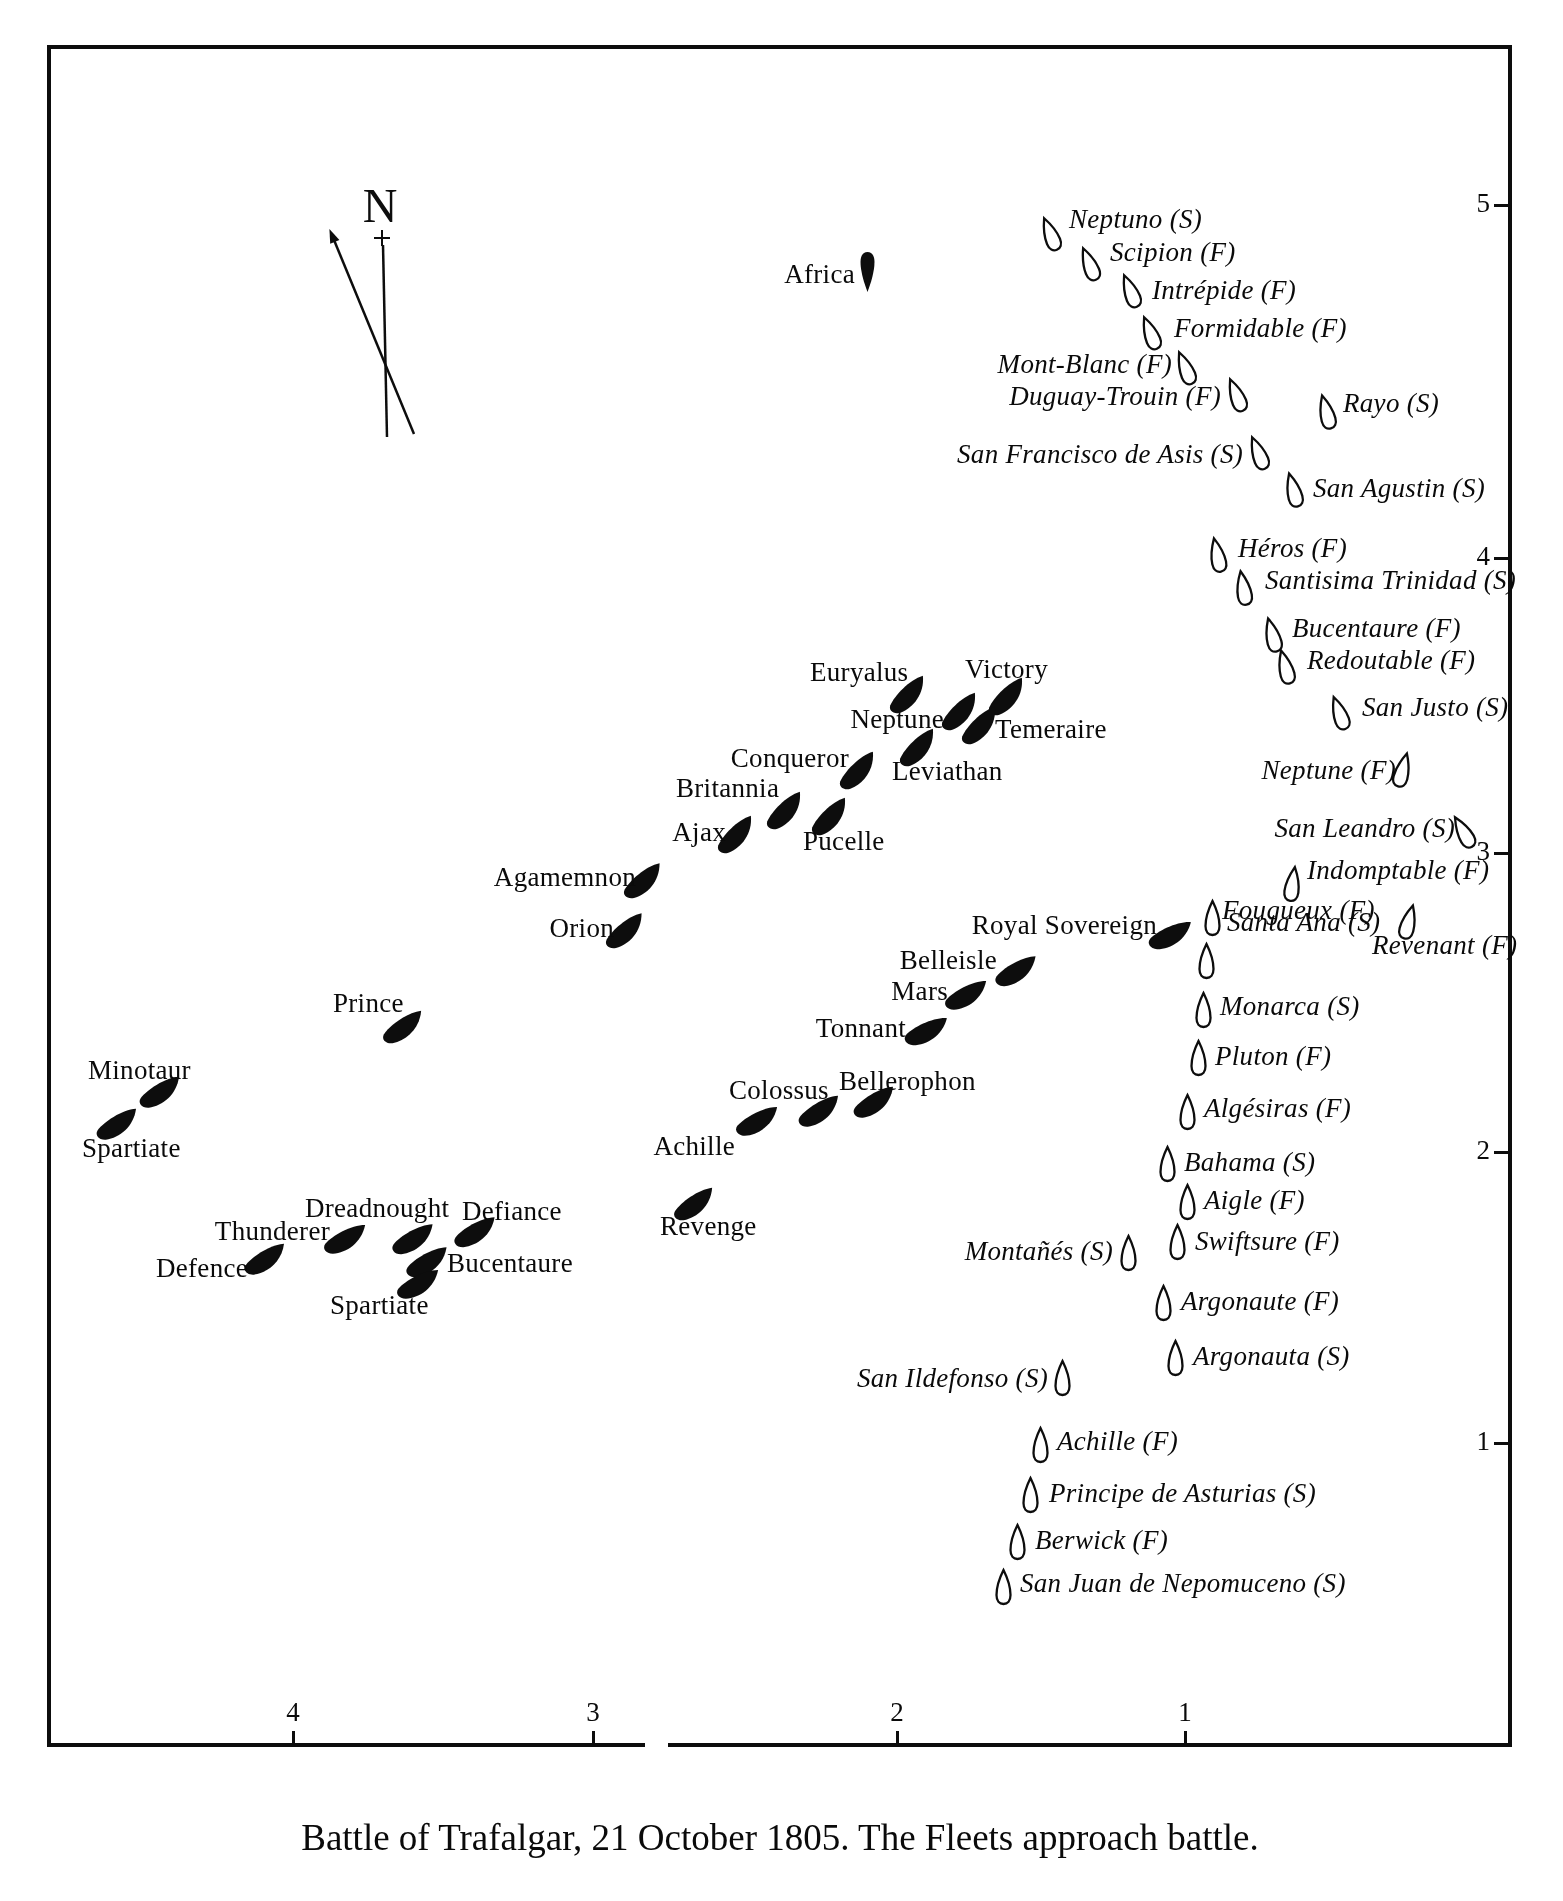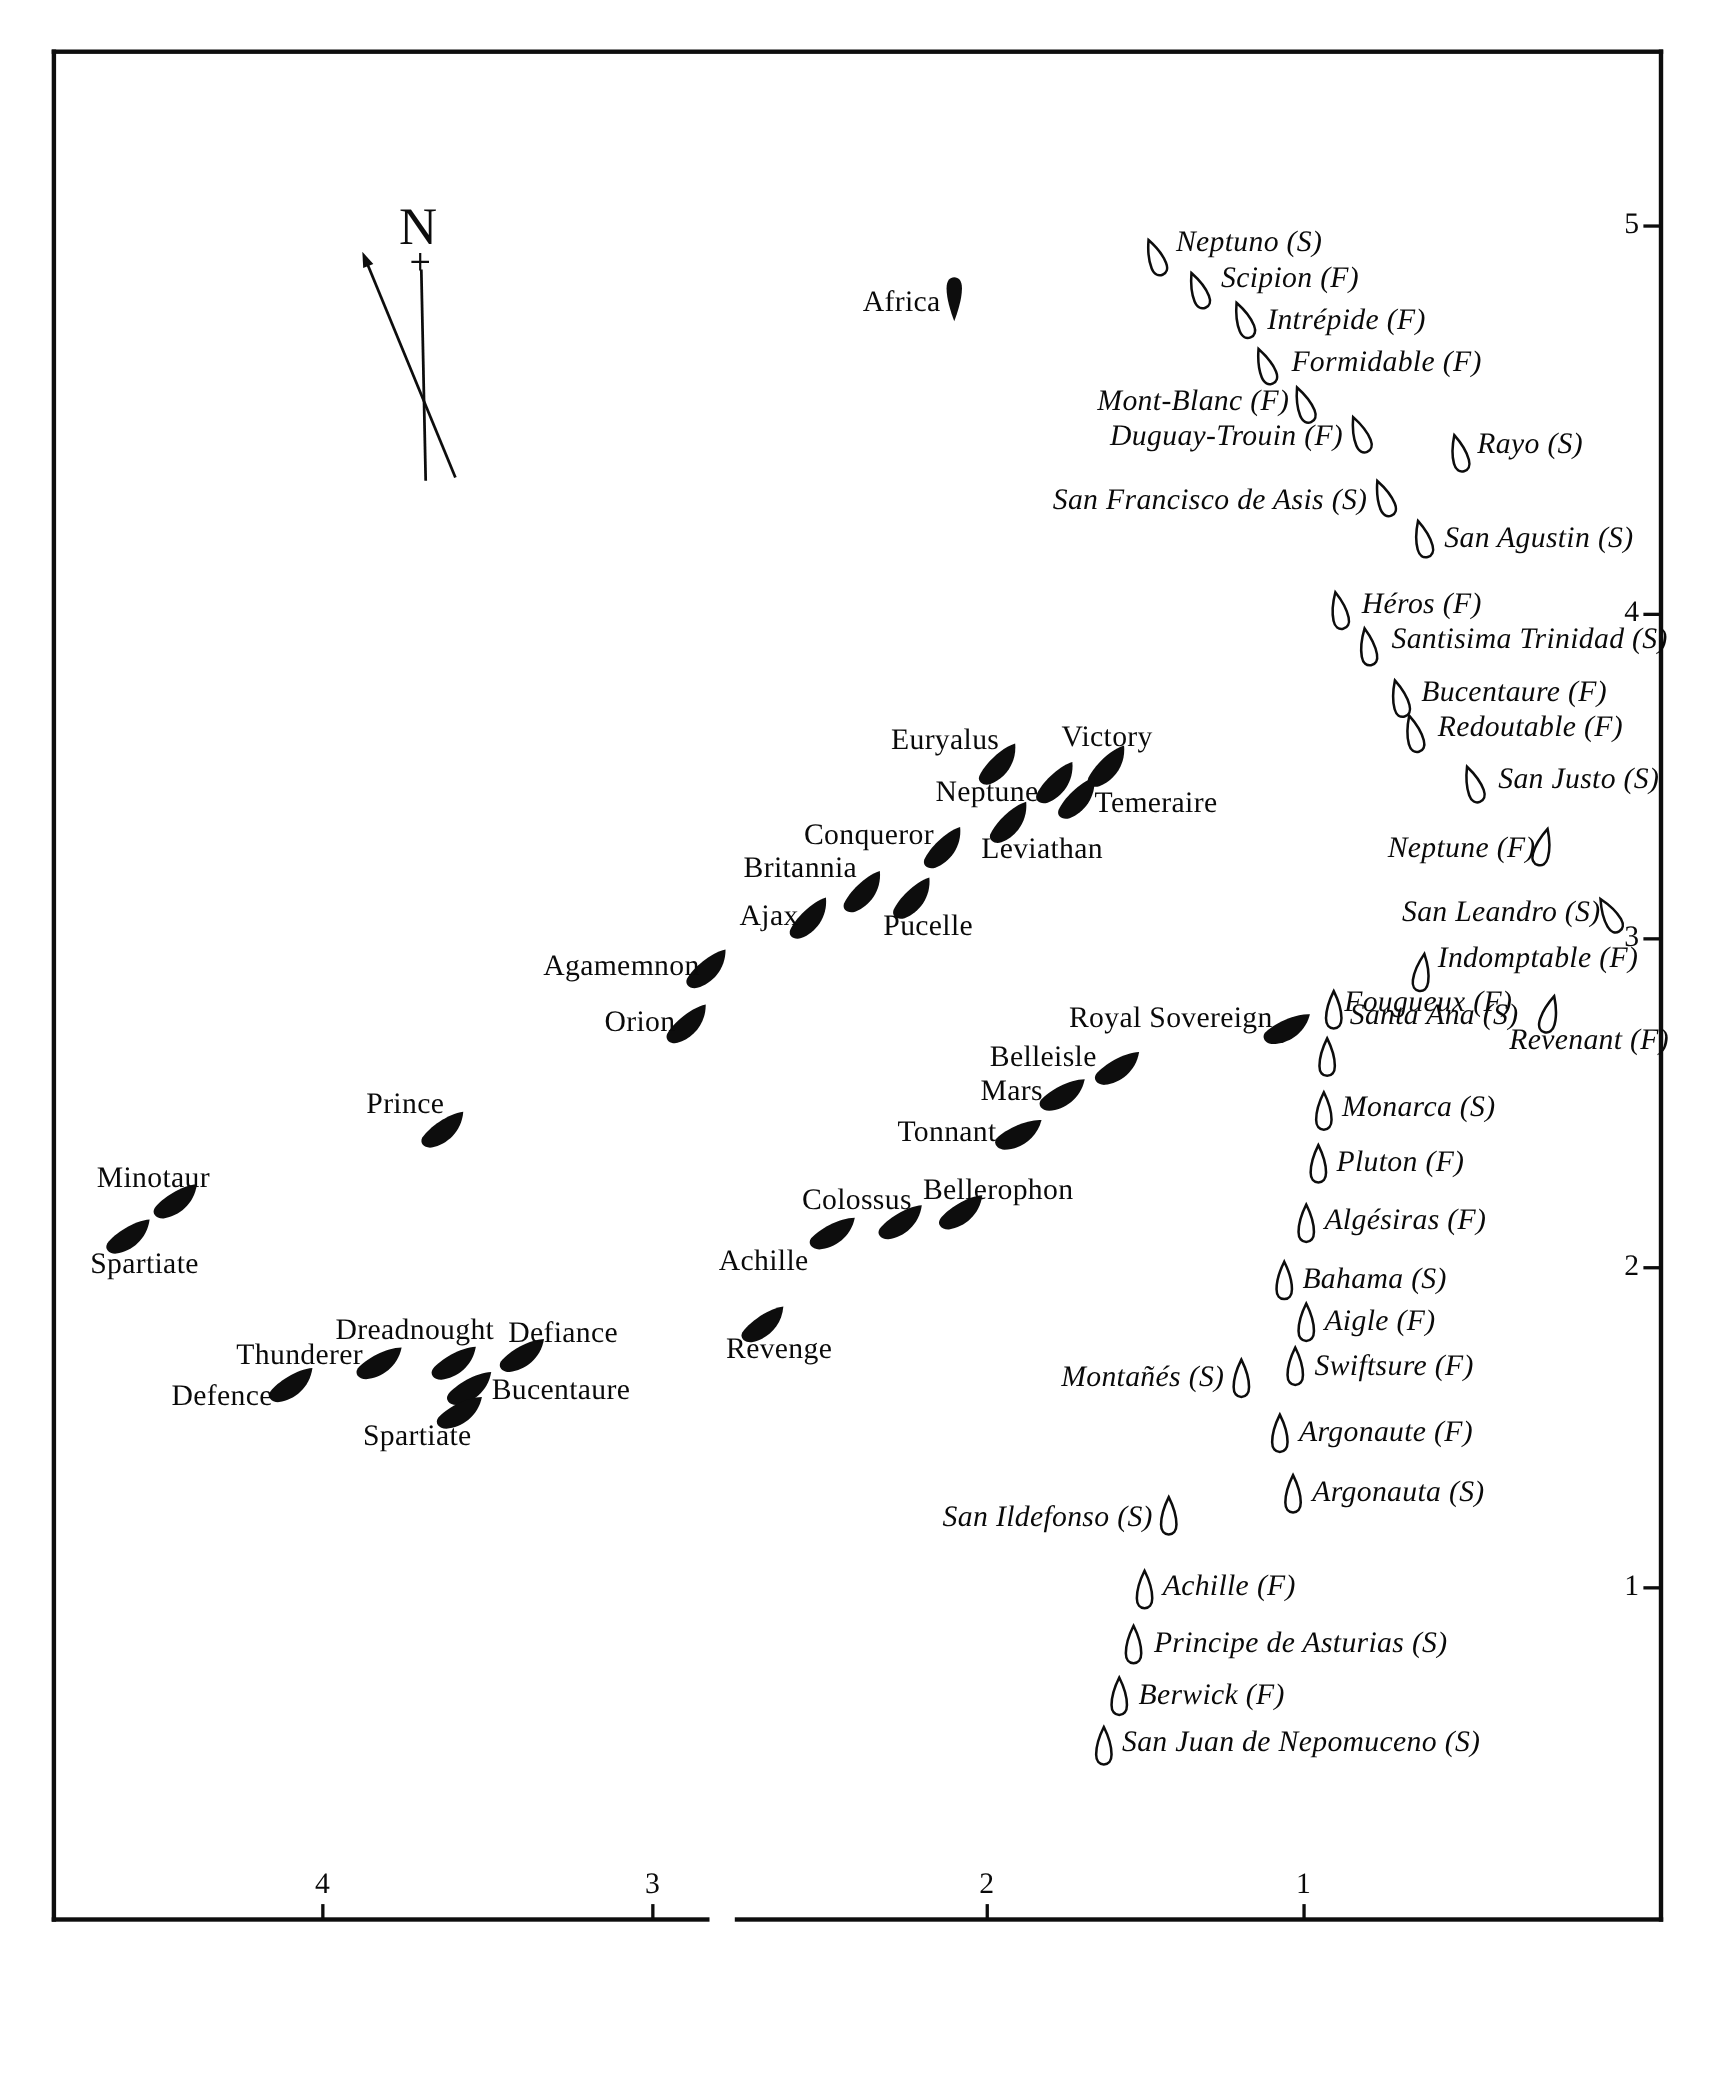--- a/index.html
+++ b/index.html
@@ -435,13 +435,14 @@
       <div class="btick-line" style="left: 291.5px; top: 1731px;"></div>
       <div class="btick-label" style="left: 293px; top: 1728px;">4</div>
       <div class="btick-line" style="left: 591.5px; top: 1731px;"></div>
       <div class="btick-label" style="left: 593px; top: 1728px;">3</div>
       <div class="btick-line" style="left: 895.5px; top: 1731px;"></div>
       <div class="btick-label" style="left: 897px; top: 1728px;">2</div>
       <div class="btick-line" style="left: 1183.5px; top: 1731px;"></div>
       <div class="btick-label" style="left: 1185px; top: 1728px;">1</div>
     </div>
 
+  <div id="caption" style="left:780px;top:1816px;">Battle of Trafalgar, 21 October 1805. The Fleets approach battle.</div>
 </div>
 
 </body></html>

